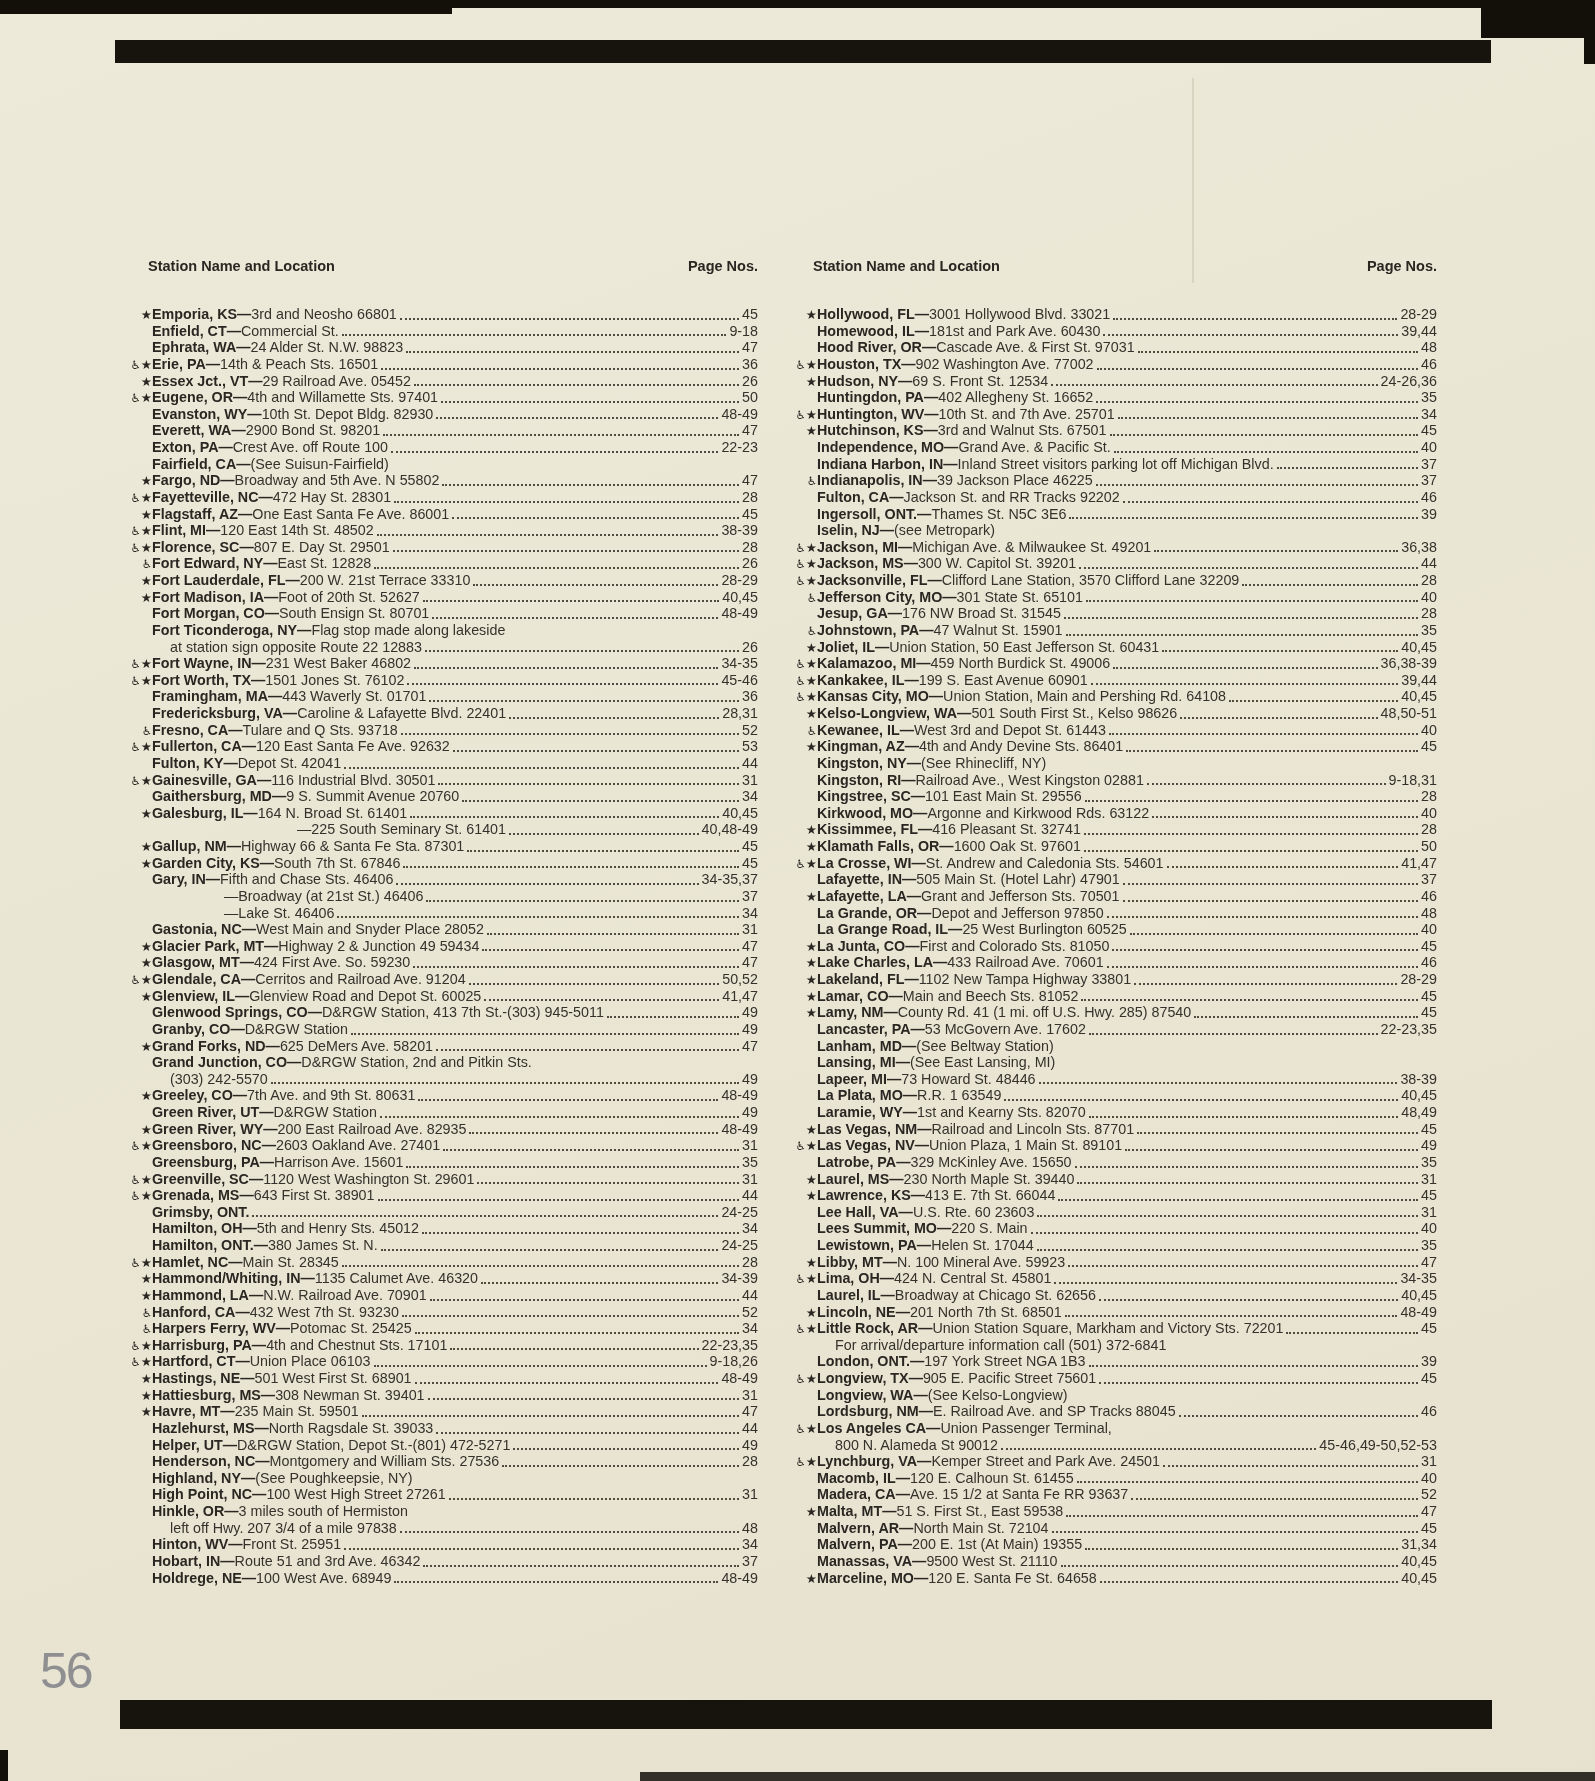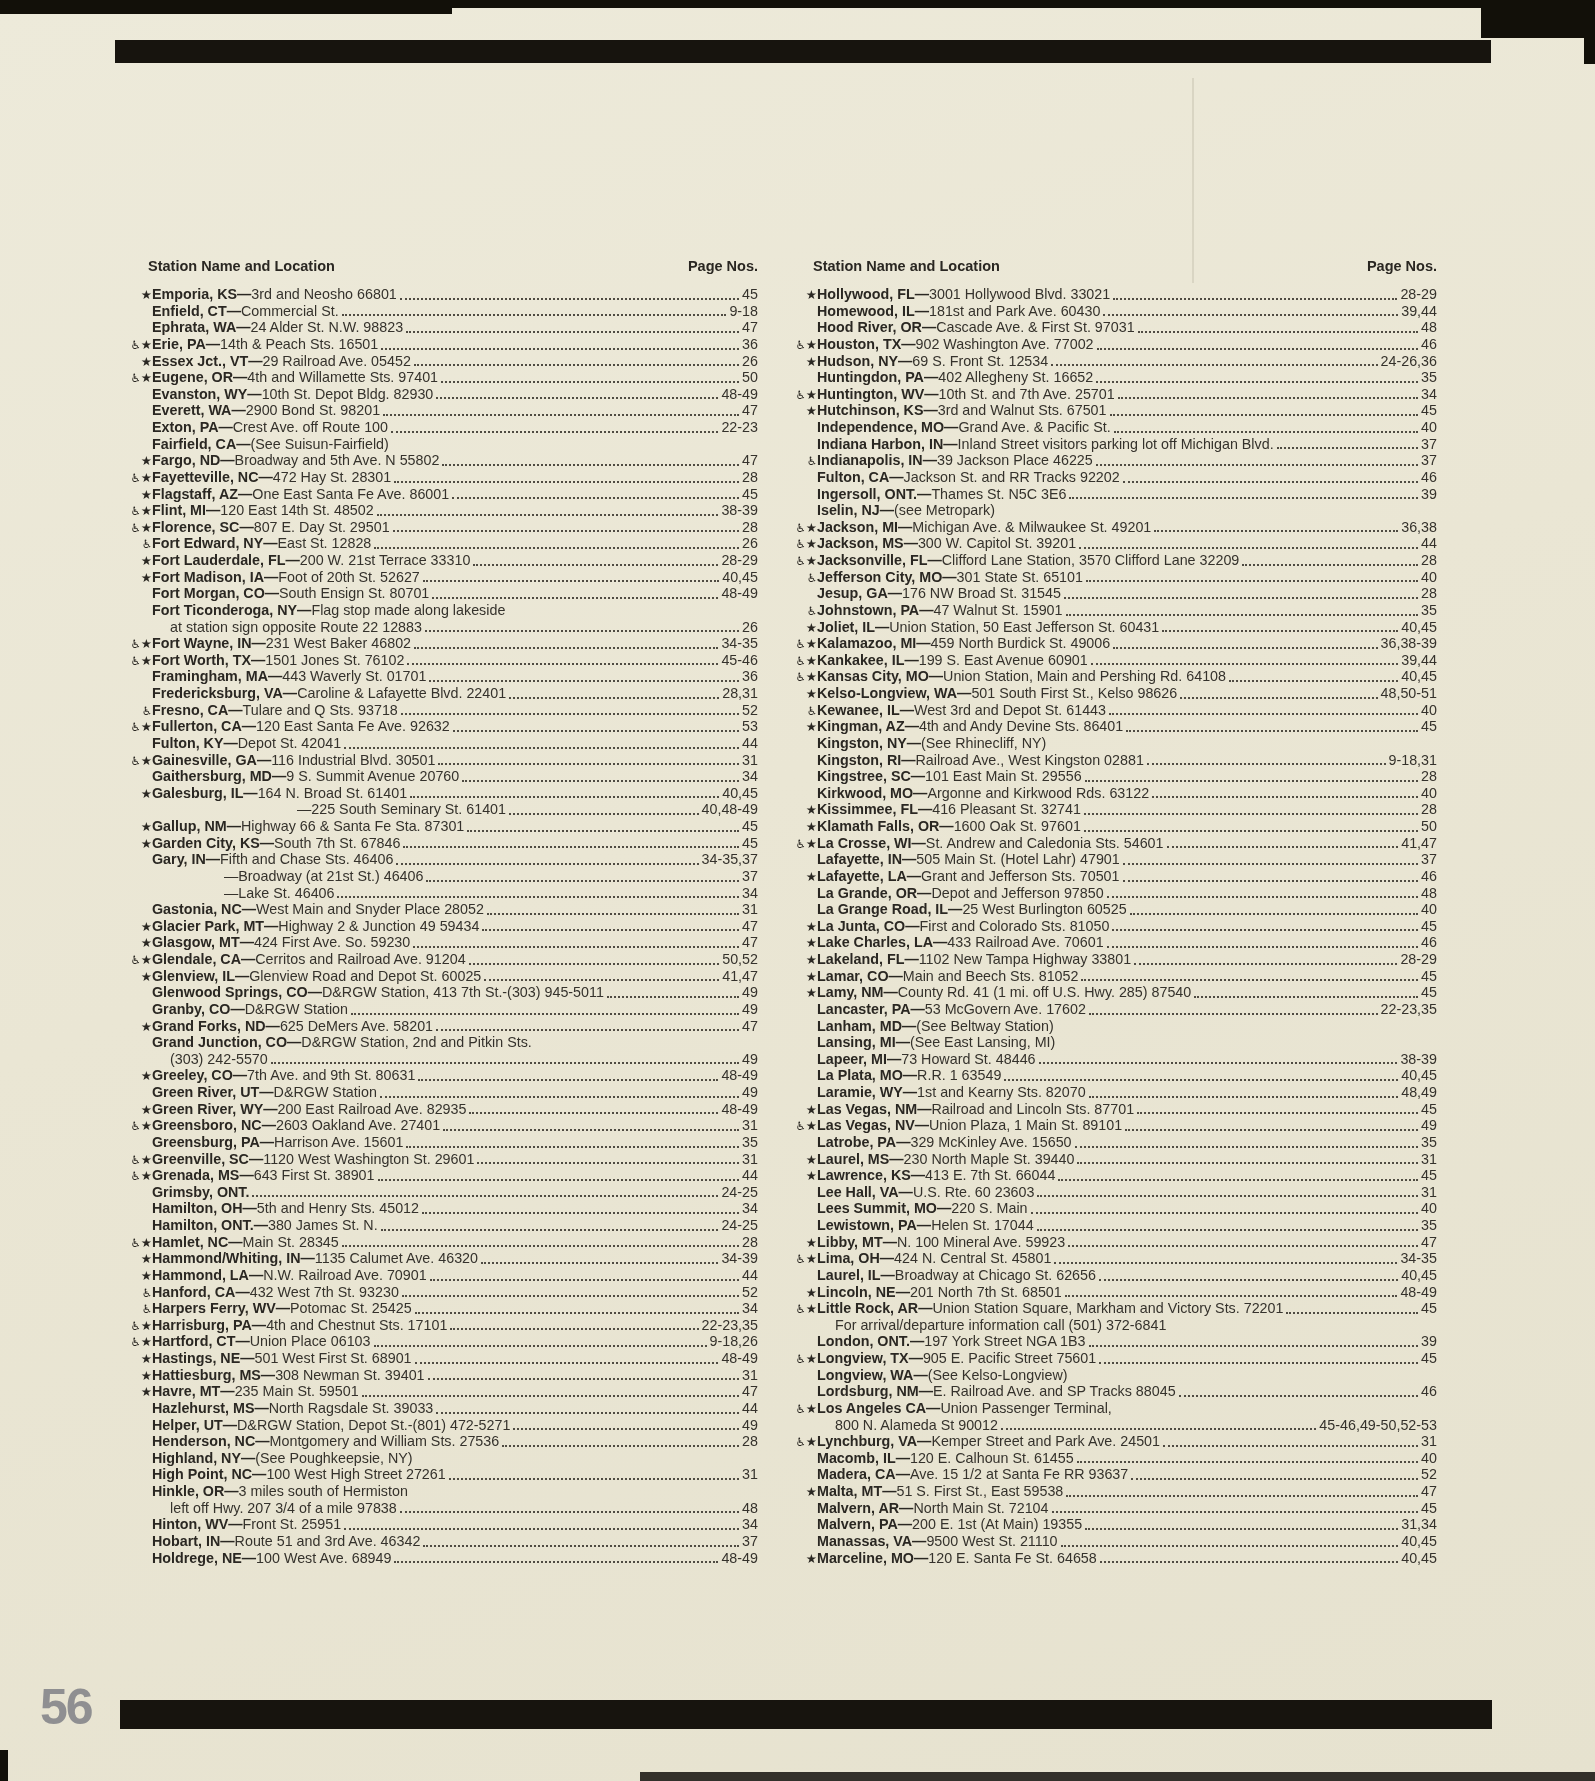--- a/index.html
+++ b/index.html
@@ -18,30 +18,30 @@
   .edge-bottomright{left:640px;top:1772px;width:955px;height:9px;background:#33302a;}
   .edge-bottomleft{left:0;top:1750px;width:8px;height:31px;}
   .fold{position:absolute;left:1192px;top:78px;width:2px;height:205px;background:#d9d5c3;}
   
   .rule{position:absolute;background:#17140e;}
   .rule-top{left:115px;top:40px;width:1376px;height:23px;}
   .rule-bottom{left:120px;top:1700px;width:1372px;height:29px;}
   
   .folio{
     position:absolute;left:40px;top:1642px;
-    font-size:50px;font-weight:bold;color:#8f8f91;letter-spacing:-2px;margin-top:36px;
+    font-size:50px;font-weight:normal;color:#8f8f91;letter-spacing:-2px;
   }
   
   .colwrap{position:absolute;top:258px;}
   .colwrap.left{left:118px;width:640px;}
   .colwrap.right{left:783px;width:654px;}
   .chead{
     display:flex;justify-content:space-between;
     font-weight:bold;font-size:14.5px;color:#2a2722;
-    height:17px;line-height:17px;margin-bottom:11px;
+    height:17px;line-height:17px;margin-bottom:31px;
   }
   .chead-l{padding-left:30px;}
   .rows{display:block;}
   .row{display:flex;height:16.63px;line-height:16.63px;font-size:14.3px;}
   .row b{color:#2a2722;}
   .ic{
     flex:none;width:34px;text-align:right;
     font-family:"DejaVu Sans",sans-serif;color:#2a2722;
   }
   .wc{font-size:11.5px;}

